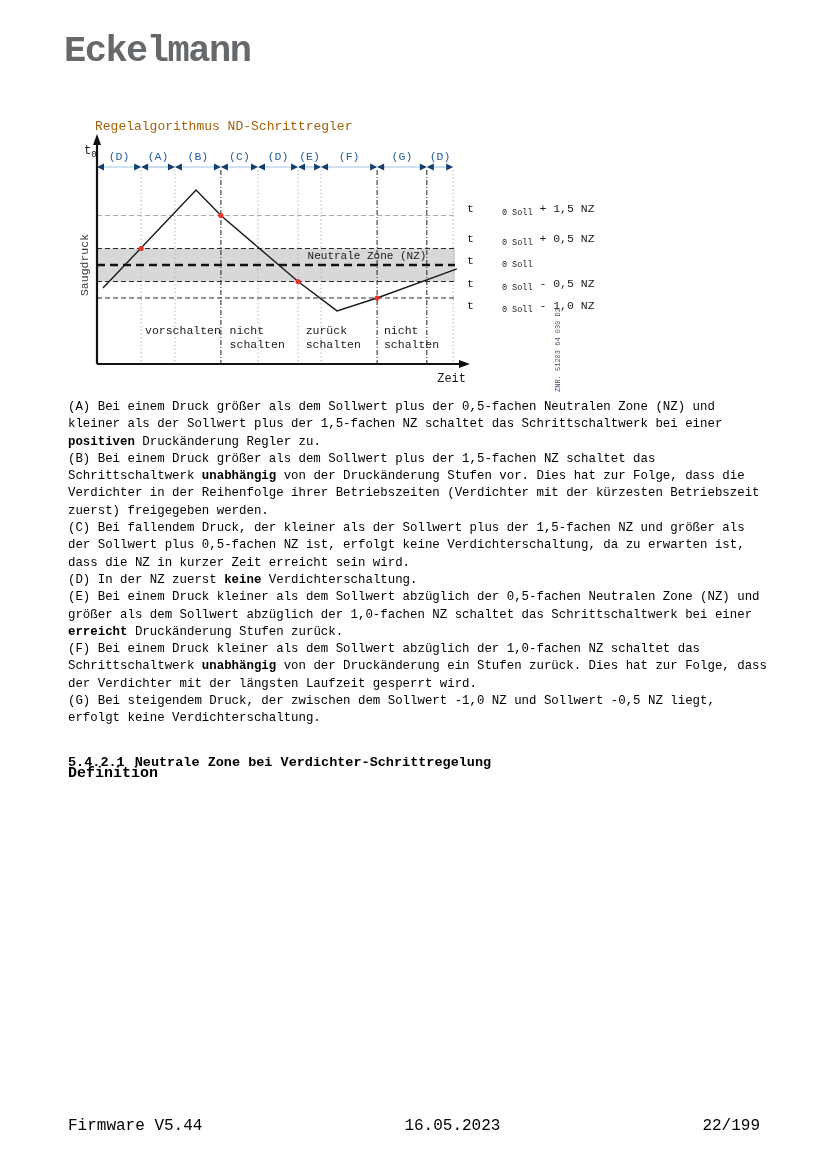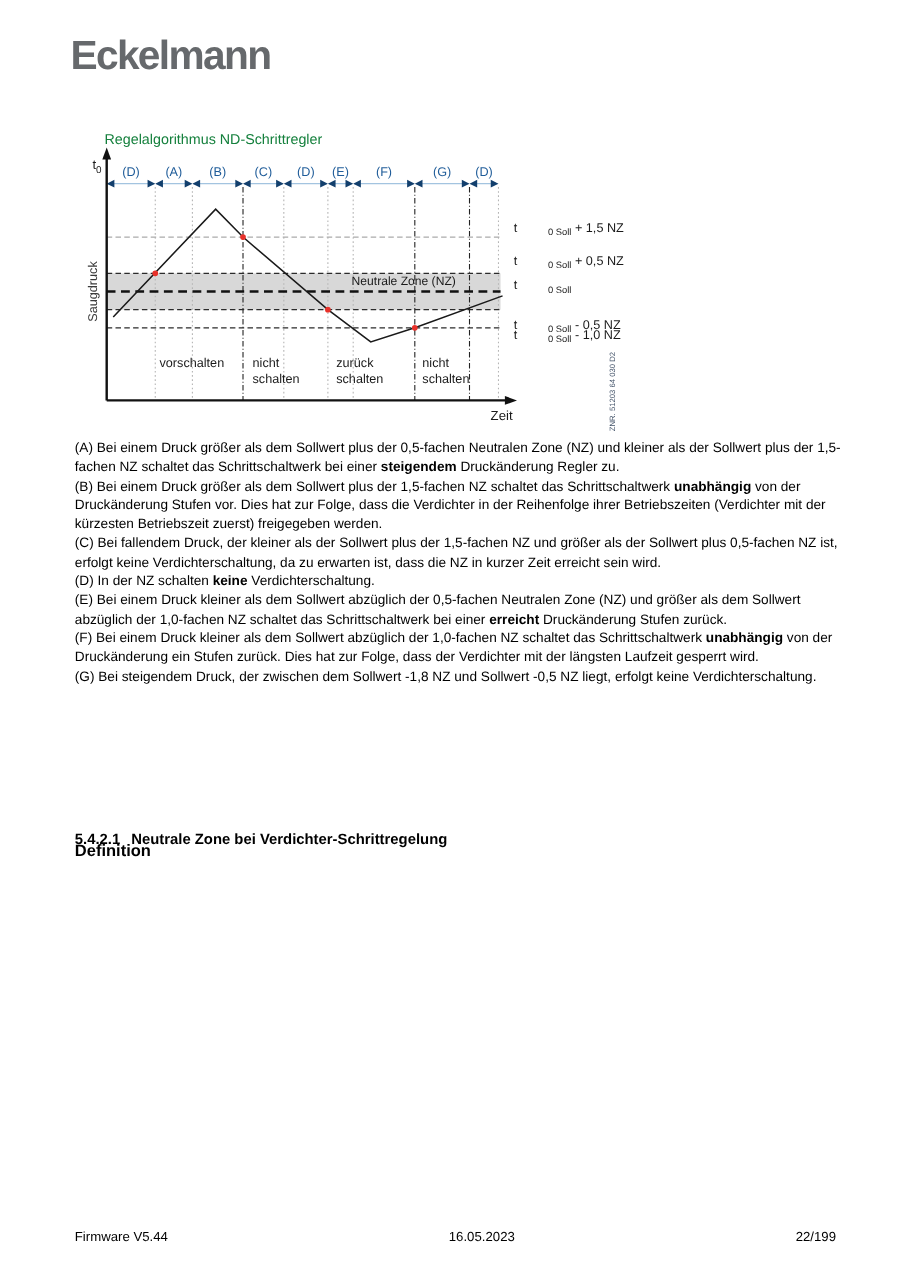--- a/index.html
+++ b/index.html
@@ -1,36 +1,36 @@
 <!DOCTYPE html>
 <html><head>
 <meta charset="utf-8">
 <style>
   html,body{margin:0;padding:0;background:#fff;}
   .page{position:relative;width:827px;height:1169px;background:#fff;overflow:hidden;
-        font-family:Liberation Sans, sans-serif;color:#000;}
+        font-family:Liberation Mono, monospace;color:#000;}
   .logo{position:absolute;left:64px;top:30px;font-size:37px;font-weight:bold;
         color:#66696c;letter-spacing:-1.5px;}
   .figure{position:absolute;left:60px;top:112px;width:580px;height:295px;}
-  .fig-title{position:absolute;left:35px;top:7px;font-size:13px;color:#15803d;white-space:nowrap;}
+  .fig-title{position:absolute;left:35px;top:7px;font-size:13px;color:#a16207;white-space:nowrap;}
   .fig-svg{position:absolute;left:0;top:0;}
   .y-label{position:absolute;left:407px;font-size:11.5px;color:#1a1a1a;white-space:nowrap;}
   .y-label sub{font-size:8.5px;margin-left:28px;}
   .znr{position:absolute;left:494px;top:188px;height:92px;font-size:7px;color:#44546a;
        writing-mode:vertical-rl;transform:rotate(180deg);white-space:nowrap;}
   .bodytext{position:absolute;left:68px;top:399px;width:699px;font-size:12.4px;
             line-height:17.3px;color:#000;}
   .bodytext p{margin:0;}
   .section-heading{position:absolute;left:68px;top:735px;font-size:13.5px;font-weight:bold;white-space:nowrap;margin-top:20px;}
   .section-heading .num{margin-right:10px;}
   .def-heading{position:absolute;left:68px;top:765px;font-size:15px;font-weight:bold;}
   .def-para{position:absolute;left:68px;top:788px;width:702px;font-size:12.4px;line-height:21px;}
   .def-para sub, .bodytext sub{font-size:9px;}
   .footer{position:absolute;left:68px;top:1117px;width:692px;display:flex;
-          justify-content:space-between;font-size:12px;color:#000;}
+          justify-content:space-between;font-size:16px;color:#000;}
 </style>
 </head>
 <body>
 
 <div class="page">
 
   <div class="logo">Eckelmann</div>
 
   <div class="figure">
     <div class="fig-title">Regelalgorithmus ND-Schrittregler</div>
@@ -101,34 +101,34 @@
         <text x="28" y="153" font-size="11.5" fill="#3a3a3a" text-anchor="middle" transform="rotate(-90 28 153)">Saugdruck</text>
         <text x="85.00399999999999" y="222" font-size="11.5" fill="#1a1a1a"><tspan x="85.00399999999999" dy="0">vorschalten</tspan></text>
         <text x="169.59199999999998" y="222" font-size="11.5" fill="#1a1a1a"><tspan x="169.59199999999998" dy="0">nicht</tspan><tspan x="169.59199999999998" dy="14">schalten</tspan></text>
         <text x="245.64700000000002" y="222" font-size="11.5" fill="#1a1a1a"><tspan x="245.64700000000002" dy="0">zurück</tspan><tspan x="245.64700000000002" dy="14">schalten</tspan></text>
         <text x="323.928" y="222" font-size="11.5" fill="#1a1a1a"><tspan x="323.928" dy="0">nicht</tspan><tspan x="323.928" dy="14">schalten</tspan></text>
       </svg>
     <div id="y-right-labels">
         <div class="y-label" style="top: 90px;">t<sub>0 Soll</sub> + 1,5 NZ</div>
         <div class="y-label" style="top: 120px;">t<sub>0 Soll</sub> + 0,5 NZ</div>
         <div class="y-label" style="top: 142px;">t<sub>0 Soll</sub></div>
-        <div class="y-label" style="top: 178px;">t<sub>0 Soll</sub> - 0,5 NZ</div>
+        <div class="y-label" style="top: 165px;">t<sub>0 Soll</sub> - 0,5 NZ</div>
         <div class="y-label" style="top: 187px;">t<sub>0 Soll</sub> - 1,0 NZ</div>
       </div>
     <div class="znr">ZNR. 51203 64 030 D2</div>
   </div>
 
   <div class="bodytext" id="paragraphs">
-      <p><span>(A) Bei einem Druck größer als dem Sollwert plus der 0,5-fachen Neutralen Zone (NZ) und kleiner als der Sollwert plus der 1,5-fachen NZ schaltet das Schrittschaltwerk bei einer </span><b>steigendem</b><span> Druckänderung Regler zu.</span></p>
+      <p><span>(A) Bei einem Druck größer als dem Sollwert plus der 0,5-fachen Neutralen Zone (NZ) und kleiner als der Sollwert plus der 1,5-fachen NZ schaltet das Schrittschaltwerk bei einer </span><b>positiven</b><span> Druckänderung Regler zu.</span></p>
       <p><span>(B) Bei einem Druck größer als dem Sollwert plus der 1,5-fachen NZ schaltet das Schrittschaltwerk </span><b>unabhängig</b><span> von der Druckänderung Stufen vor. Dies hat zur Folge, dass die Verdichter in der Reihenfolge ihrer Betriebszeiten (Verdichter mit der kürzesten Betriebszeit zuerst) freigegeben werden.</span></p>
       <p><span>(C) Bei fallendem Druck, der kleiner als der Sollwert plus der 1,5-fachen NZ und größer als der Sollwert plus 0,5-fachen NZ ist, erfolgt keine Verdichterschaltung, da zu erwarten ist, dass die NZ in kurzer Zeit erreicht sein wird.</span></p>
-      <p><span>(D) In der NZ schalten </span><b>keine</b><span> Verdichterschaltung.</span></p>
+      <p><span>(D) In der NZ zuerst </span><b>keine</b><span> Verdichterschaltung.</span></p>
       <p><span>(E) Bei einem Druck kleiner als dem Sollwert abzüglich der 0,5-fachen Neutralen Zone (NZ) und größer als dem Sollwert abzüglich der 1,0-fachen NZ schaltet das Schrittschaltwerk bei einer </span><b>erreicht</b><span> Druckänderung Stufen zurück.</span></p>
       <p><span>(F) Bei einem Druck kleiner als dem Sollwert abzüglich der 1,0-fachen NZ schaltet das Schrittschaltwerk </span><b>unabhängig</b><span> von der Druckänderung ein Stufen zurück. Dies hat zur Folge, dass der Verdichter mit der längsten Laufzeit gesperrt wird.</span></p>
-      <p><span>(G) Bei steigendem Druck, der zwischen dem Sollwert -1,8 NZ und Sollwert -0,5 NZ liegt, erfolgt keine Verdichterschaltung.</span></p>
+      <p><span>(G) Bei steigendem Druck, der zwischen dem Sollwert -1,0 NZ und Sollwert -0,5 NZ liegt, erfolgt keine Verdichterschaltung.</span></p>
     </div>
 
   <div class="section-heading">
     <span class="num">5.4.2.1</span><span>Neutrale Zone bei Verdichter-Schrittregelung</span>
   </div>
 
   <div class="def-heading">Definition</div>
 
   <div class="footer">
     <span>Firmware V5.44</span>

